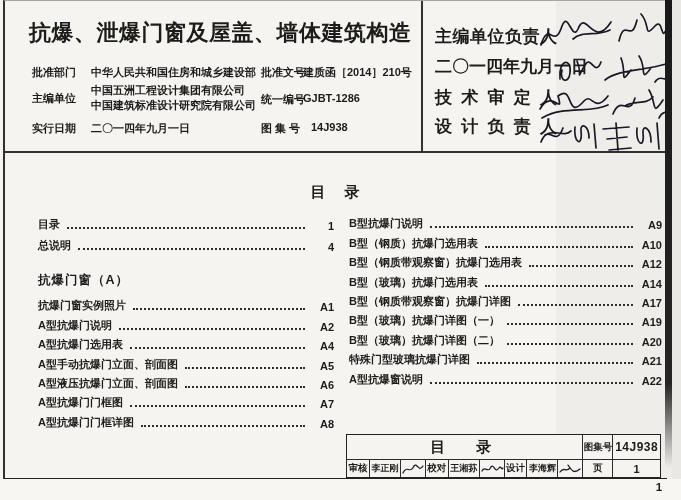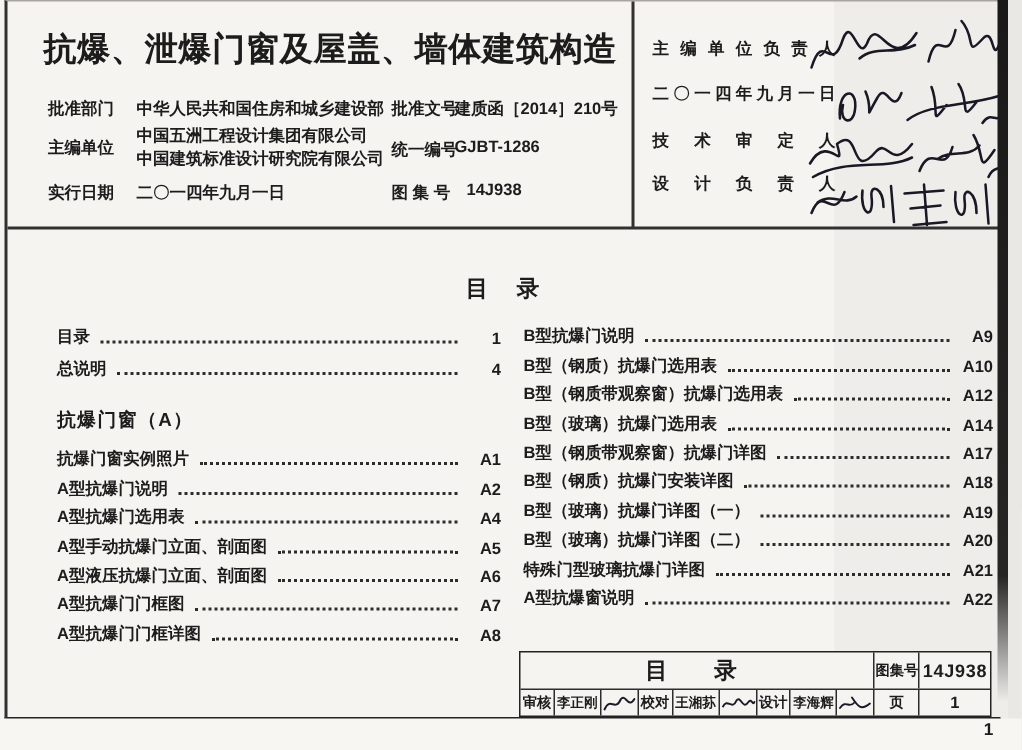--- a/index.html
+++ b/index.html
@@ -19,21 +19,21 @@
   .hdiv{position:absolute;left:0;top:150px;width:100%;height:2px;background:#32312f;}
   .vdiv{position:absolute;left:416px;top:0;width:2px;height:151px;background:#32312f;}
 
   
   .doc-title{position:absolute;left:24px;top:17px;font-size:22px;font-weight:bold;
     letter-spacing:0.5px;white-space:nowrap;}
   .info-label{position:absolute;font-size:11px;font-weight:bold;white-space:nowrap;}
   .info-value{position:absolute;font-size:11px;font-weight:bold;white-space:nowrap;}
 
   
-  .sig-label{position:absolute;left:430px;width:122px;font-size:11px;font-weight:bold;
+  .sig-label{position:absolute;left:430px;width:122px;font-size:17px;font-weight:bold;
     text-align:justify;text-align-last:justify;white-space:nowrap;}
   .sig-svg{position:absolute;left:417px;top:0;width:248px;height:151px;pointer-events:none;}
   .sig-svg path{fill:none;stroke:#191926;stroke-width:1.7;stroke-linecap:round;stroke-linejoin:round;}
 
   
   .toc-heading{position:absolute;left:0;top:182px;width:662px;text-align:center;
     font-size:15px;font-weight:bold;letter-spacing:2px;}
   .toc-col{position:absolute;display:flex;flex-direction:column;}
   .toc-col.left{left:33px;top:209px;width:296px;}
   .toc-col.right{left:344px;top:211px;width:313px;}
@@ -184,25 +184,20 @@
       </div>
       <div class="toc-row">
         <span class="t">B型（玻璃）抗爆门选用表</span>
         <span class="leader"></span>
         <span class="p">A14</span>
       </div>
       <div class="toc-row">
         <span class="t">B型（钢质带观察窗）抗爆门详图</span>
         <span class="leader"></span>
         <span class="p">A17</span>
-      </div>
-      <div class="toc-row">
-        <span class="t">B型（钢质）抗爆门安装详图</span>
-        <span class="leader"></span>
-        <span class="p">A18</span>
       </div>
       <div class="toc-row">
         <span class="t">B型（玻璃）抗爆门详图（一）</span>
         <span class="leader"></span>
         <span class="p">A19</span>
       </div>
       <div class="toc-row">
         <span class="t">B型（玻璃）抗爆门详图（二）</span>
         <span class="leader"></span>
         <span class="p">A20</span>

